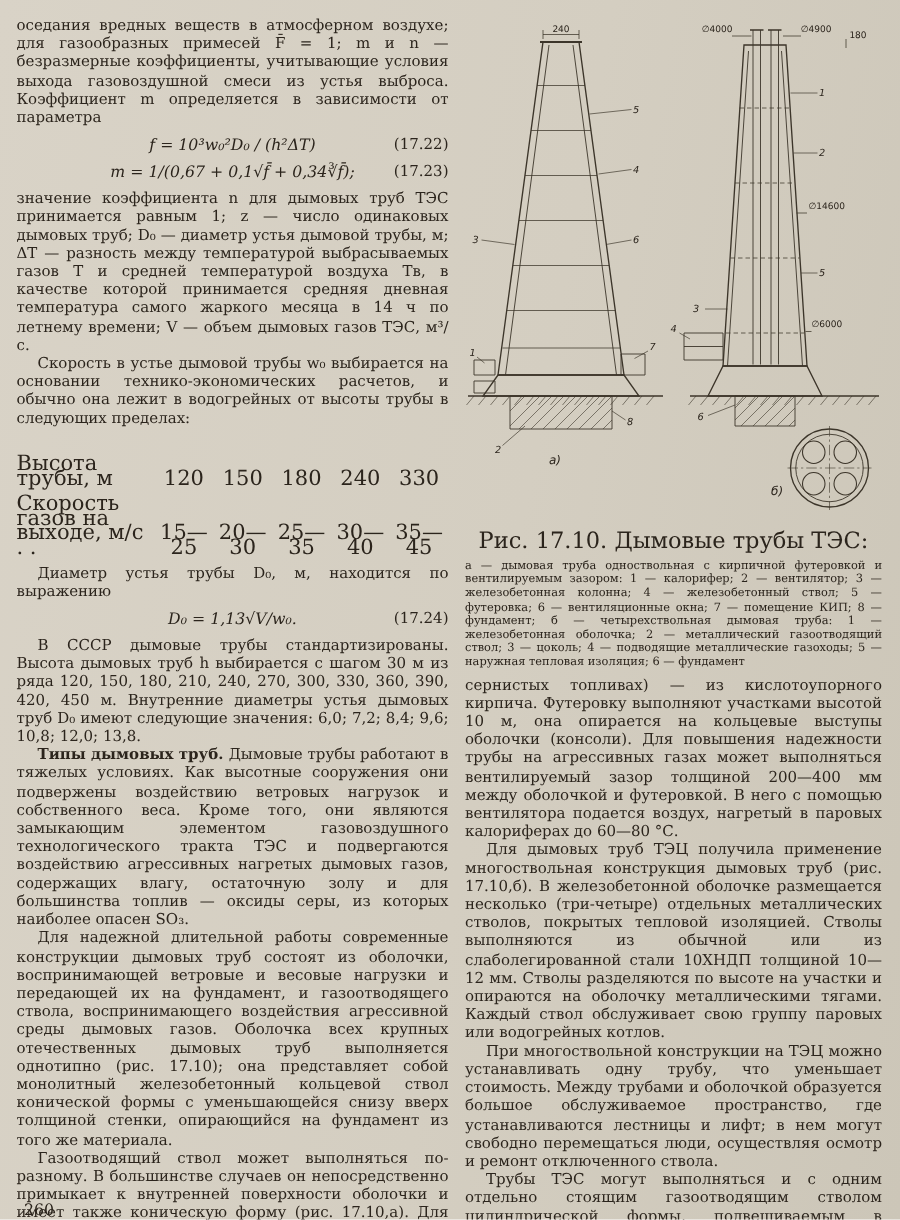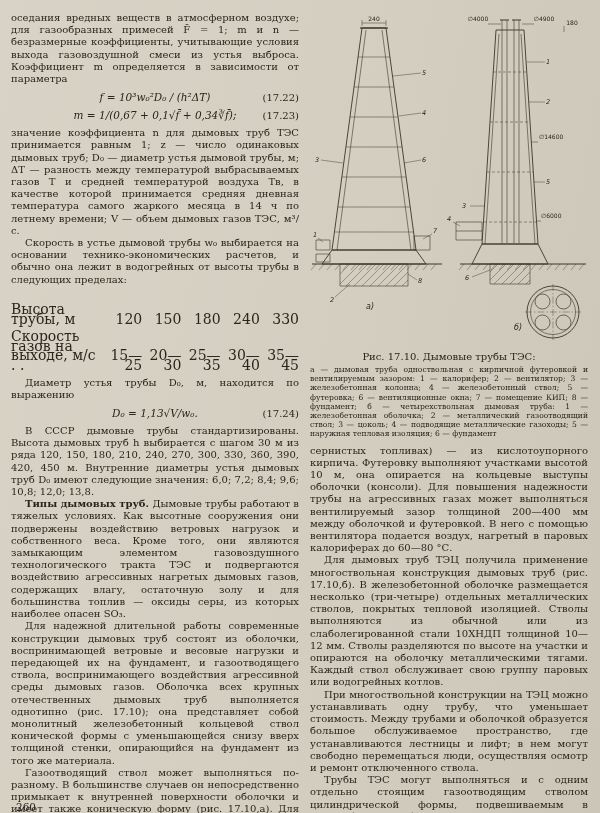--- a/index.html
+++ b/index.html
@@ -12,23 +12,23 @@
   .col-left{left:11px;width:288px;}
   .col-right{left:310px;width:278px;}
   p.body{margin:0;text-align:justify;font-size:10px;line-height:12.2px;text-indent:14px;}
   p.noindent{text-indent:0;}
   .equation{position:relative;text-align:center;margin:6px 0;font-size:10.5px;}
   .eq-body{font-style:italic;}
   .eq-num{position:absolute;right:0;top:50%;transform:translateY(-50%);font-style:normal;font-size:10px;}
   .mini-table{margin:5px 0 6px;font-size:14px;line-height:9.6px;}
   .mt-row{display:flex;align-items:flex-end;margin-bottom:3px;}
   .mt-label{width:92px;flex:none;}
-  .mt-val{flex:1;text-align:right;margin-top:24px;}
+  .mt-val{flex:1;text-align:center;margin-top:24px;}
   .figure-wrap{margin:0 0 2px;}
-  .caption-title{text-align:center;font-size:10px;margin:3px 0 3px;}
+  .caption-title{text-align:center;font-size:15px;margin:3px 0 3px;}
   .caption-legend{font-size:7.6px;line-height:9.2px;text-align:justify;margin-bottom:6px;}
   .page-number{position:absolute;left:16px;bottom:0;font-size:10.5px;}
   svg text{font-family:"DejaVu Sans",sans-serif;fill:#2b241c;}
   .dim-label{font-size:6px;}
   .callout{font-size:6.5px;font-style:italic;}
   .sub-label{font-size:8px;font-style:italic;}
 </style>
 </head>
 <body>
 

